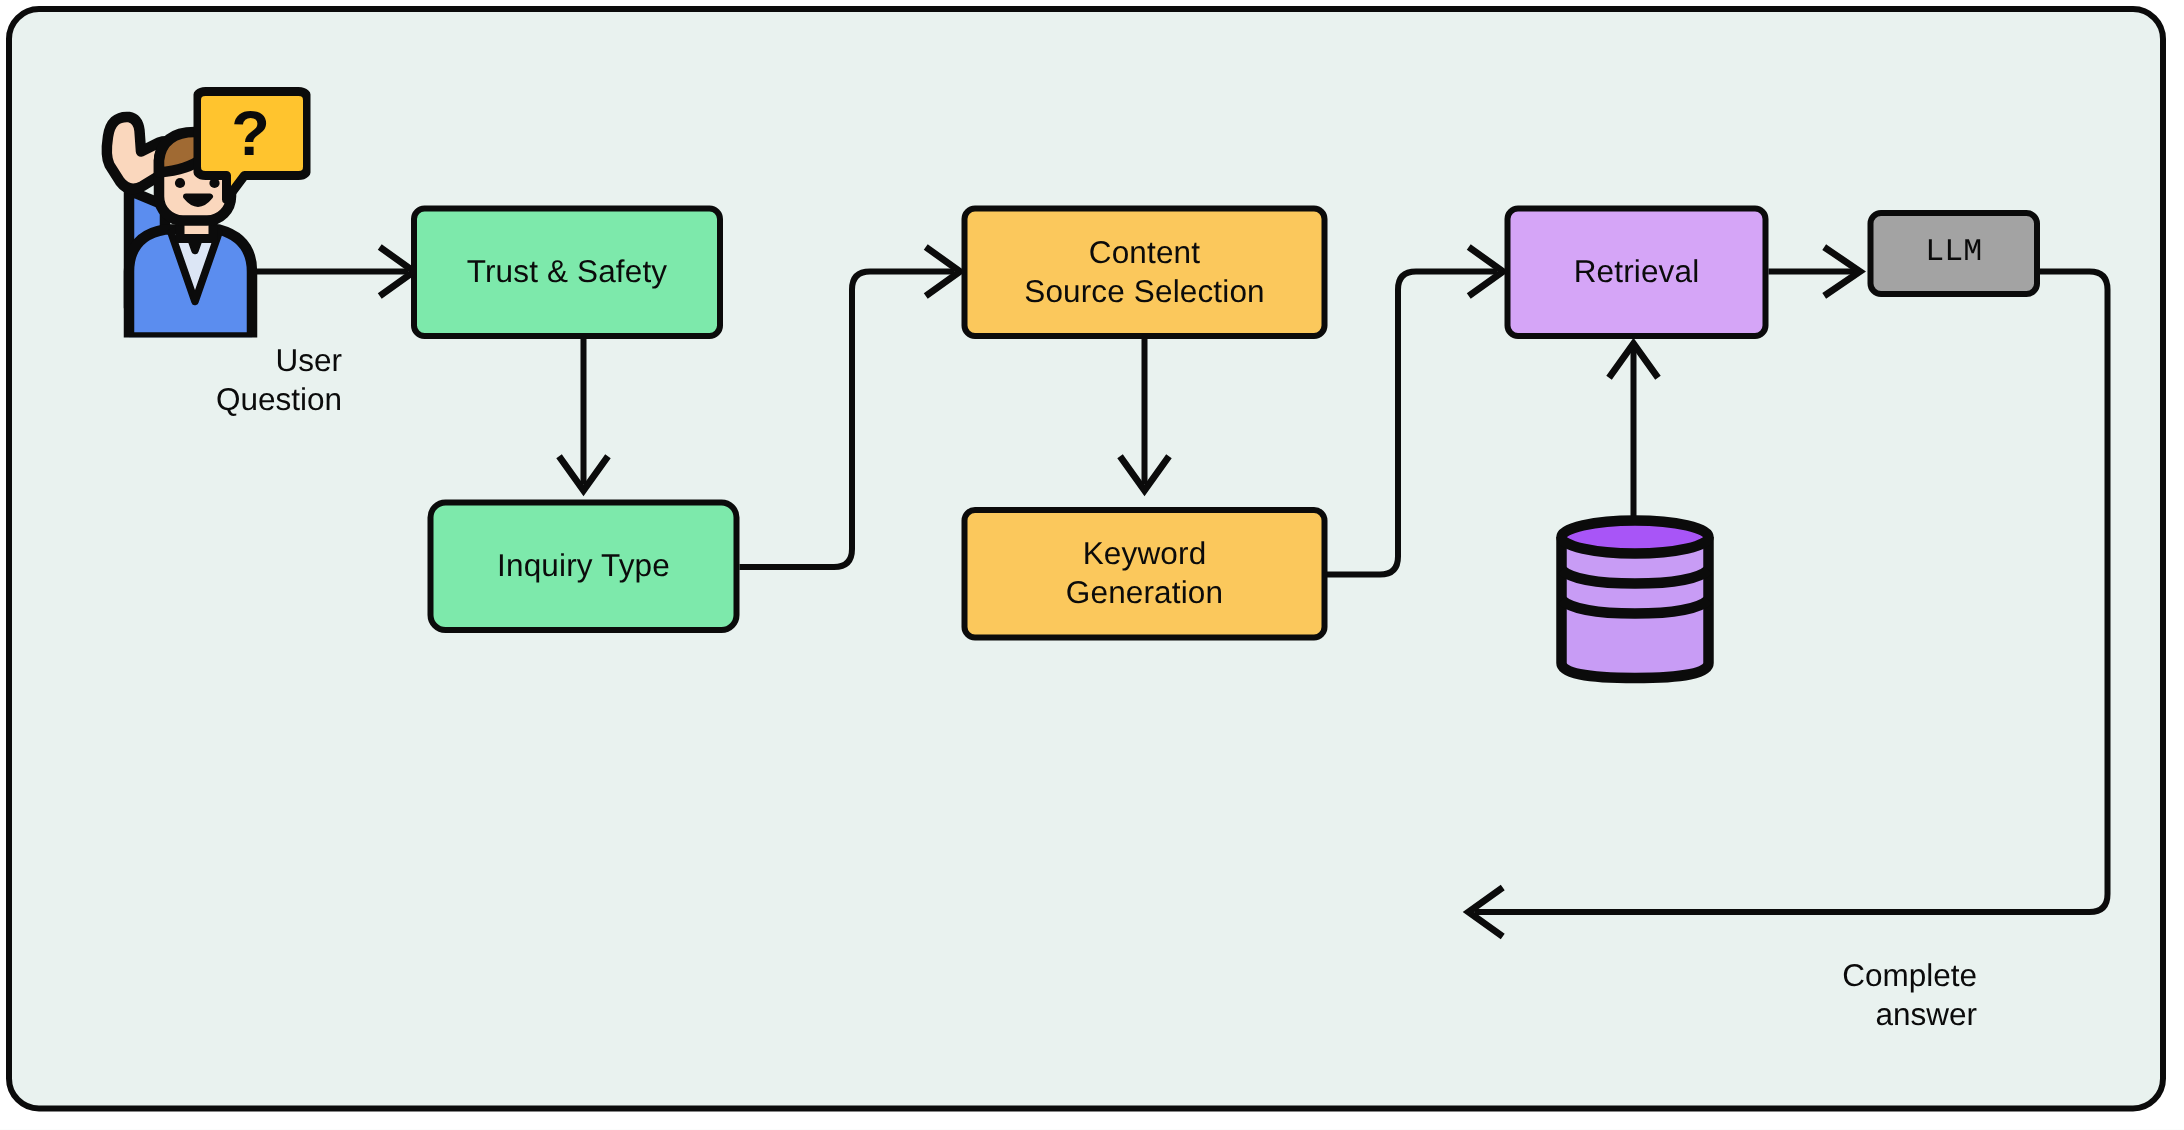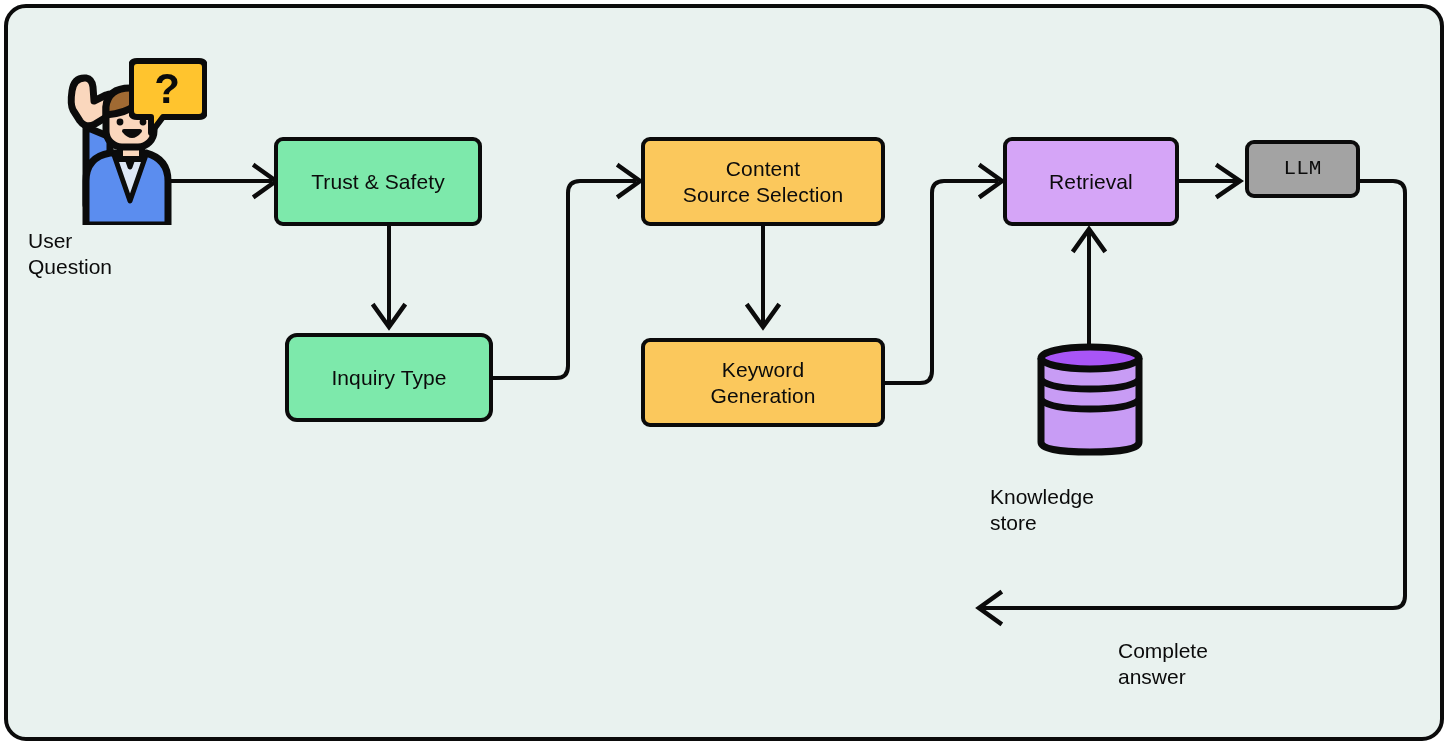--- a/index.html
+++ b/index.html
@@ -39,21 +39,21 @@
     text-align: center;
     font-size: 21px;
     line-height: 1.22;
     color: #0b0b0b;
     font-family: "Liberation Sans", sans-serif;
     white-space: pre-line;
     letter-spacing: 0.1px;
   }
   .caption {
     position: absolute;
-    text-align: left;
+    text-align: right;
     font-size: 21px;
     line-height: 1.25;
     color: #0b0b0b;
     white-space: pre-line;
     font-family: "Liberation Sans", sans-serif;
   }
   svg.layer {
     position: absolute;
     left: 0;
     top: 0;
@@ -181,20 +181,18 @@
     <svg width="110" height="116" viewBox="0 0 110 116">
       <path d="M6 16 L6 100 q0 10 49 10 q49 0 49 -10 L104 16 Z" fill="#c89cf5"></path>
       <ellipse cx="55" cy="16" rx="49" ry="11" fill="#a855f7"></ellipse>
       <path d="M6 16 L6 100 q0 10 49 10 q49 0 49 -10 L104 16" fill="none" stroke="#0b0b0b" stroke-width="7" stroke-linejoin="round"></path>
       <ellipse cx="55" cy="16" rx="49" ry="11" fill="none" stroke="#0b0b0b" stroke-width="7"></ellipse>
       <path d="M6 38 q10 9 49 9 q39 0 49 -9" fill="none" stroke="#0b0b0b" stroke-width="7"></path>
       <path d="M6 58 q10 9 49 9 q39 0 49 -9" fill="none" stroke="#0b0b0b" stroke-width="7"></path>
     </svg>
   </div>
 
-  <div class="caption" style="left:990px; top:484px; width:200px;">Knowledge
-store</div>
 
 
   <div class="caption" style="left:1118px; top:638px; width:200px;">Complete
 answer</div>
 
 </div>
 
 </body></html>

